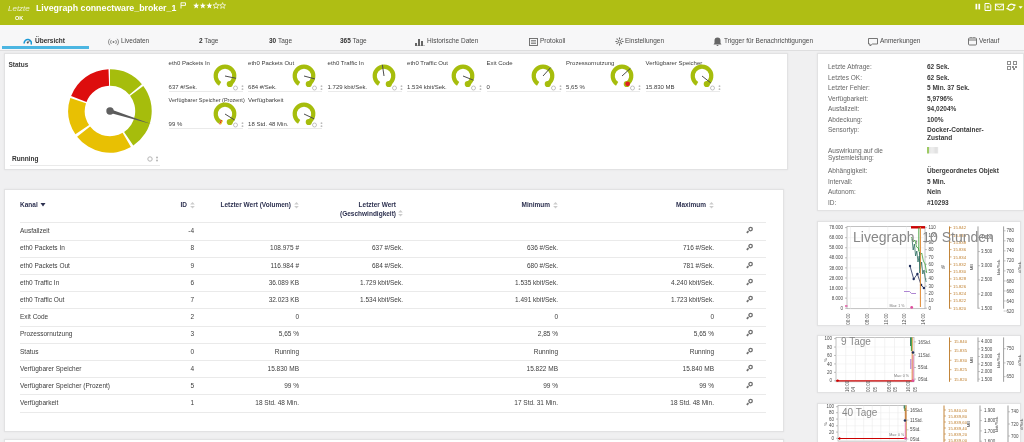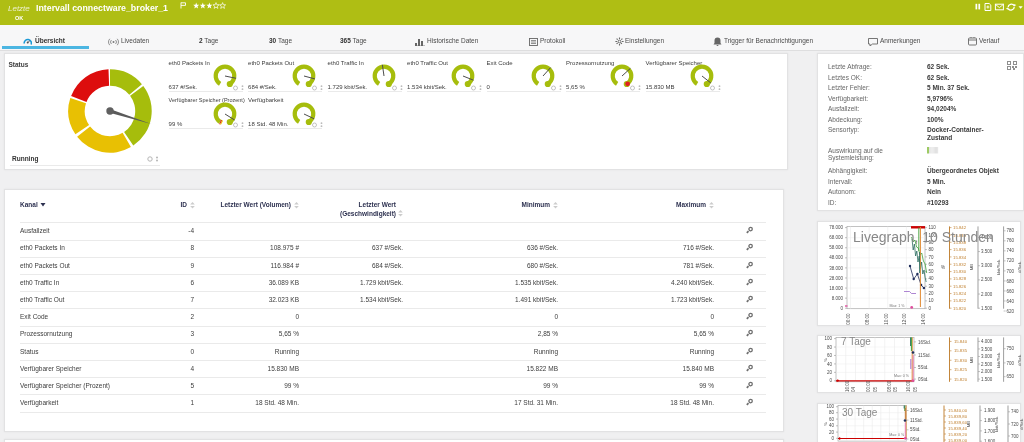--- a/index.html
+++ b/index.html
@@ -15,21 +15,21 @@
 .th{position:absolute;font-size:6.5px;font-weight:bold;color:#2d3150;line-height:8px;white-space:nowrap;}
 .td{position:absolute;font-size:6.5px;color:#3c3c3c;white-space:nowrap;}
 .il{position:absolute;font-size:6.5px;color:#666;line-height:7.5px;white-space:nowrap;}
 .iv{position:absolute;font-size:6.5px;color:#3a3a3a;font-weight:bold;line-height:7.5px;white-space:nowrap;}
 .gt{position:absolute;font-size:9.5px;color:#888;white-space:nowrap;}
 </style></head>
 <body>
 <div id="page">
 <div id="hdr"></div>
 <div class="abs" style="left:8px;top:3.5px;font-style:italic;font-size:8px;color:#eef2cf;">Letzte</div>
-<div class="abs" style="left:36px;top:2.5px;font-weight:bold;font-size:8.8px;color:#fff;">Intervall connectware_broker_1</div>
+<div class="abs" style="left:36px;top:2.5px;font-weight:bold;font-size:8.8px;color:#fff;">Livegraph connectware_broker_1</div>
 <svg class="abs" style="left:180px;top:1.5px" width="7" height="7">
       <path d="M1 0.5v6M1 0.8h4.5v2.6H1" stroke="#fff" stroke-width="0.9" fill="none"></path>
     </svg>
 <svg class="abs" style="left:193px;top:1.5px" width="34" height="8">
       <polygon points="3.20,0.60 2.41,2.71 0.16,2.81 1.92,4.22 1.32,6.39 3.20,5.15 5.08,6.39 4.48,4.22 6.24,2.81 3.99,2.71" fill="#fff"></polygon>
       <polygon points="9.80,0.60 9.01,2.71 6.76,2.81 8.52,4.22 7.92,6.39 9.80,5.15 11.68,6.39 11.08,4.22 12.84,2.81 10.59,2.71" fill="#fff"></polygon>
       <polygon points="16.40,0.60 15.61,2.71 13.36,2.81 15.12,4.22 14.52,6.39 16.40,5.15 18.28,6.39 17.68,4.22 19.44,2.81 17.19,2.71" fill="#fff"></polygon>
       <polygon points="23.00,0.60 22.21,2.71 19.96,2.81 21.72,4.22 21.12,6.39 23.00,5.15 24.88,6.39 24.28,4.22 26.04,2.81 23.79,2.71" fill="none" stroke="#fff" stroke-width="0.7"></polygon>
       <polygon points="29.60,0.60 28.81,2.71 26.56,2.81 28.32,4.22 27.72,6.39 29.60,5.15 31.48,6.39 30.88,4.22 32.64,2.81 30.39,2.71" fill="none" stroke="#fff" stroke-width="0.7"></polygon>
     </svg>
@@ -650,21 +650,21 @@
       <text x="182.5" y="25" transform="rotate(-90 182.5 25)" text-anchor="middle" style="font-size:4.3px;fill:#555;font-family:Liberation Sans,sans-serif;">kbit/Sek.</text>
       <line x1="186.6" y1="2.4" x2="186.6" y2="46.8" stroke="#999" stroke-width="0.95"></line>
       <text x="189.6" y="15.299999999999999" style="font-size:4.5px;fill:#4a4a4a;font-family:Liberation Sans,sans-serif;" text-anchor="start">750</text>
       <text x="189.6" y="29.5" style="font-size:4.5px;fill:#4a4a4a;font-family:Liberation Sans,sans-serif;" text-anchor="start">700</text>
       <text x="189.6" y="43.300000000000004" style="font-size:4.5px;fill:#4a4a4a;font-family:Liberation Sans,sans-serif;" text-anchor="start">650</text>
       <line x1="186.6" y1="13.7" x2="188.6" y2="13.7" stroke="#999" stroke-width="0.6"></line>
       <line x1="186.6" y1="27.9" x2="188.6" y2="27.9" stroke="#999" stroke-width="0.6"></line>
       <line x1="186.6" y1="41.7" x2="188.6" y2="41.7" stroke="#999" stroke-width="0.6"></line>
       <text x="203.8" y="25" transform="rotate(-90 203.8 25)" text-anchor="middle" style="font-size:4.3px;fill:#555;font-family:Liberation Sans,sans-serif;">#/Sek.</text>
     </svg>
-<div class="gt" style="left:841px;top:336px;font-size:10px;">7 Tage</div>
+<div class="gt" style="left:841px;top:336px;font-size:10px;">9 Tage</div>
 <svg class="abs" style="left:817px;top:402.5px" width="207" height="40">
       <rect x="21" y="2.5" width="68.5" height="35.6" fill="#fff" stroke="#a9a9a9" stroke-width="0.7"></rect>
       <line x1="29.560000000000002" y1="2.5" x2="29.560000000000002" y2="38.1" stroke="#e7e7e7" stroke-width="0.5"></line>
       <line x1="38.12285714285714" y1="2.5" x2="38.12285714285714" y2="38.1" stroke="#e7e7e7" stroke-width="0.5"></line>
       <line x1="46.68571428571428" y1="2.5" x2="46.68571428571428" y2="38.1" stroke="#e7e7e7" stroke-width="0.5"></line>
       <line x1="55.24857142857143" y1="2.5" x2="55.24857142857143" y2="38.1" stroke="#e7e7e7" stroke-width="0.5"></line>
       <line x1="63.81142857142857" y1="2.5" x2="63.81142857142857" y2="38.1" stroke="#e7e7e7" stroke-width="0.5"></line>
       <line x1="72.37428571428572" y1="2.5" x2="72.37428571428572" y2="38.1" stroke="#e7e7e7" stroke-width="0.5"></line>
       <line x1="80.93714285714286" y1="2.5" x2="80.93714285714286" y2="38.1" stroke="#e7e7e7" stroke-width="0.5"></line>
       <line x1="89.5" y1="2.5" x2="89.5" y2="38.1" stroke="#e7e7e7" stroke-width="0.5"></line>
@@ -729,13 +729,13 @@
       <text x="181" y="21" transform="rotate(-90 181 21)" text-anchor="middle" style="font-size:4.3px;fill:#555;font-family:Liberation Sans,sans-serif;">kbit/Sek.</text>
       <line x1="191" y1="2.5" x2="191" y2="40.1" stroke="#999" stroke-width="0.95"></line>
       <text x="194" y="10.4" style="font-size:4.5px;fill:#4a4a4a;font-family:Liberation Sans,sans-serif;" text-anchor="start">740</text>
       <text x="194" y="22.6" style="font-size:4.5px;fill:#4a4a4a;font-family:Liberation Sans,sans-serif;" text-anchor="start">720</text>
       <text x="194" y="34.6" style="font-size:4.5px;fill:#4a4a4a;font-family:Liberation Sans,sans-serif;" text-anchor="start">700</text>
       <line x1="191" y1="8.8" x2="193" y2="8.8" stroke="#999" stroke-width="0.6"></line>
       <line x1="191" y1="21" x2="193" y2="21" stroke="#999" stroke-width="0.6"></line>
       <line x1="191" y1="33" x2="193" y2="33" stroke="#999" stroke-width="0.6"></line>
       <text x="205.5" y="21" transform="rotate(-90 205.5 21)" text-anchor="middle" style="font-size:4.3px;fill:#555;font-family:Liberation Sans,sans-serif;">#/Sek.</text>
     </svg>
-<div class="gt" style="left:842px;top:407px;font-size:10px;">30 Tage</div>
+<div class="gt" style="left:842px;top:407px;font-size:10px;">40 Tage</div>
 </div>
 </body></html>

